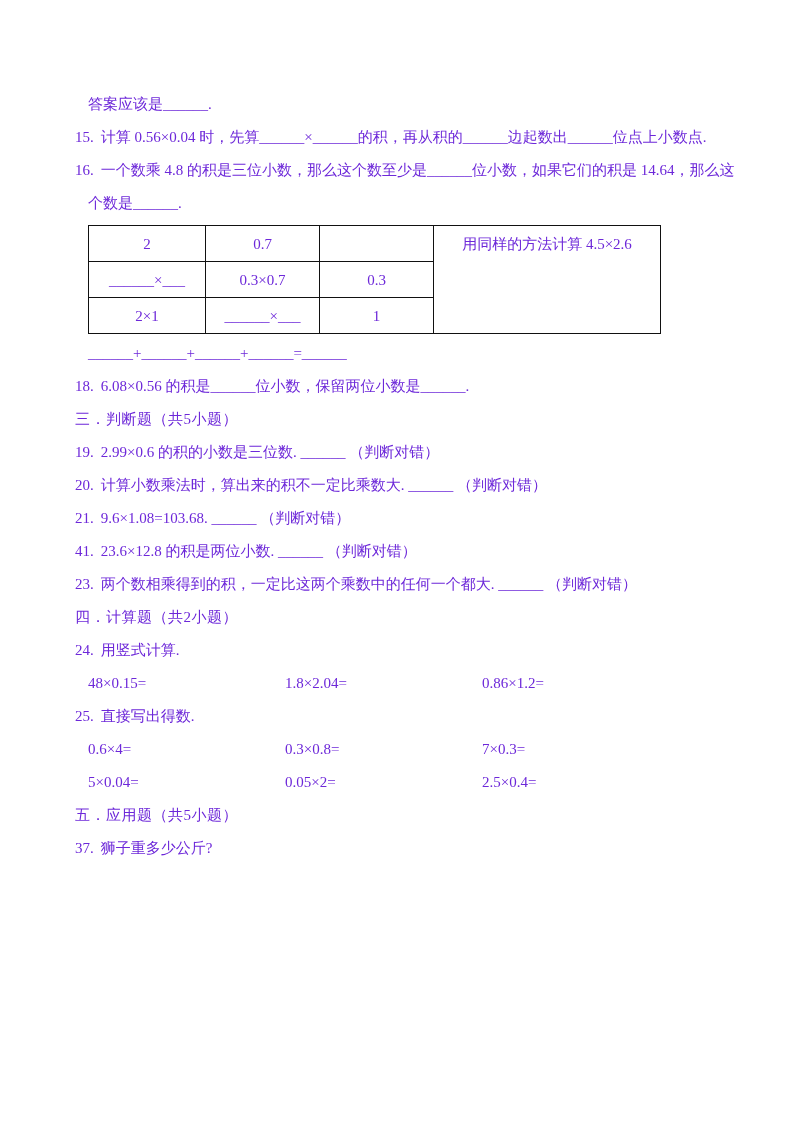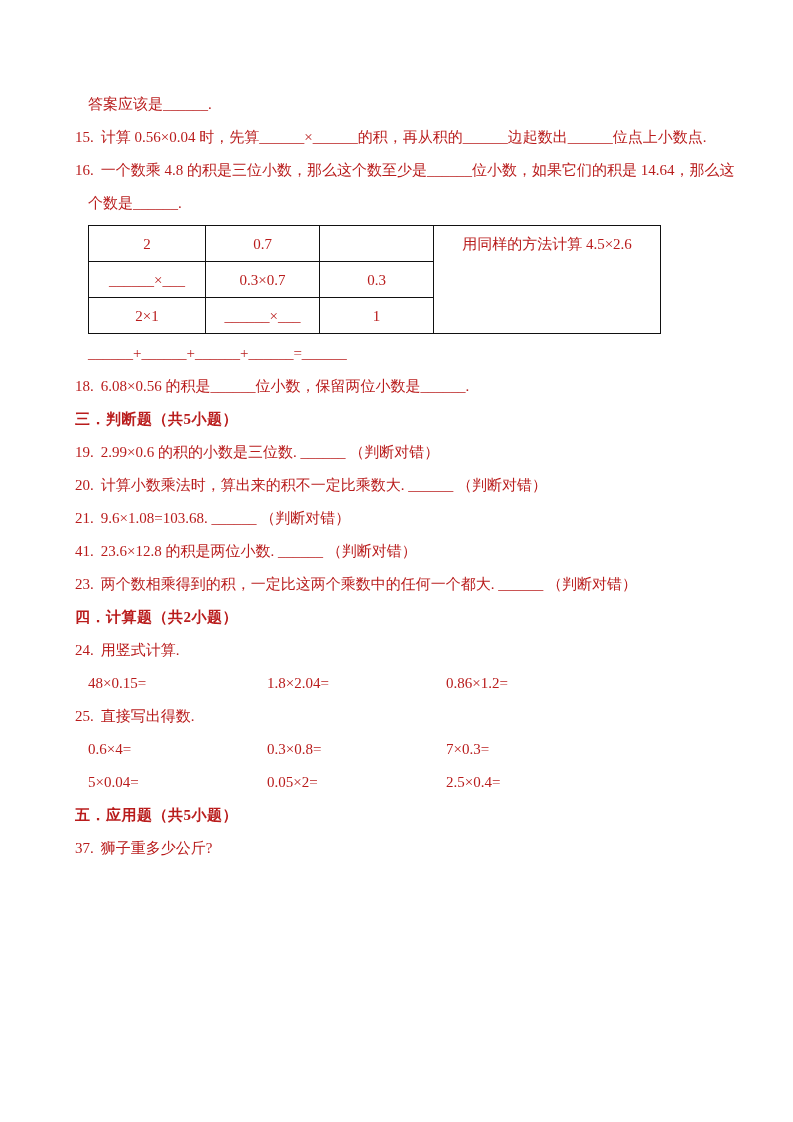--- a/index.html
+++ b/index.html
@@ -2,31 +2,31 @@
 <html><head>
 <meta charset="utf-8">
 <style>
   * { box-sizing: border-box; }
   html, body { margin: 0; padding: 0; background: #ffffff; }
   .page {
     position: relative;
     width: 793px;
     height: 1122px;
     background: #ffffff;
-    color: #b91c1c;
+    color: #6d28d9;
     font-family: "Liberation Serif", "DejaVu Serif", serif;
     font-size: 15px;
     line-height: 33px;
     padding: 88px 56px 0 75px;
     overflow: hidden;
   }
   .item { padding-left: 13px; text-indent: -13px; }
   .cont { padding-left: 13px; text-indent: 0; }
   .num { margin-right: 7px; }
-  .heading { font-weight: bold; letter-spacing: 0.5px; }
+  .heading { font-weight: normal; letter-spacing: 0.5px; }
   .calc-table {
     border-collapse: collapse;
     margin: 5px 0 3px 13px;
     table-layout: fixed;
   }
   .calc-table td {
     border: 1.5px solid #111111;
     text-align: center;
     height: 36px;
     padding: 2px 4px;
@@ -34,21 +34,21 @@
     vertical-align: middle;
   }
   .calc-table td.note-cell {
     vertical-align: top;
     padding-top: 8px;
   }
   .col-a { width: 117px; }
   .col-b { width: 114px; }
   .col-c { width: 114px; }
   .col-d { width: 227px; }
-  .expr-row { display: flex; padding-left: 13px; }
+  .expr-row { display: flex; padding-left: 13px; gap: 18px; }
   .expr { width: 179px; flex: 0 0 auto; }
   .blank-line { letter-spacing: 0; }
 </style>
 </head>
 <body>
 
 <div class="page">
 
   <div class="cont">
     <span class="blank-line">答案应该是______.</span>

